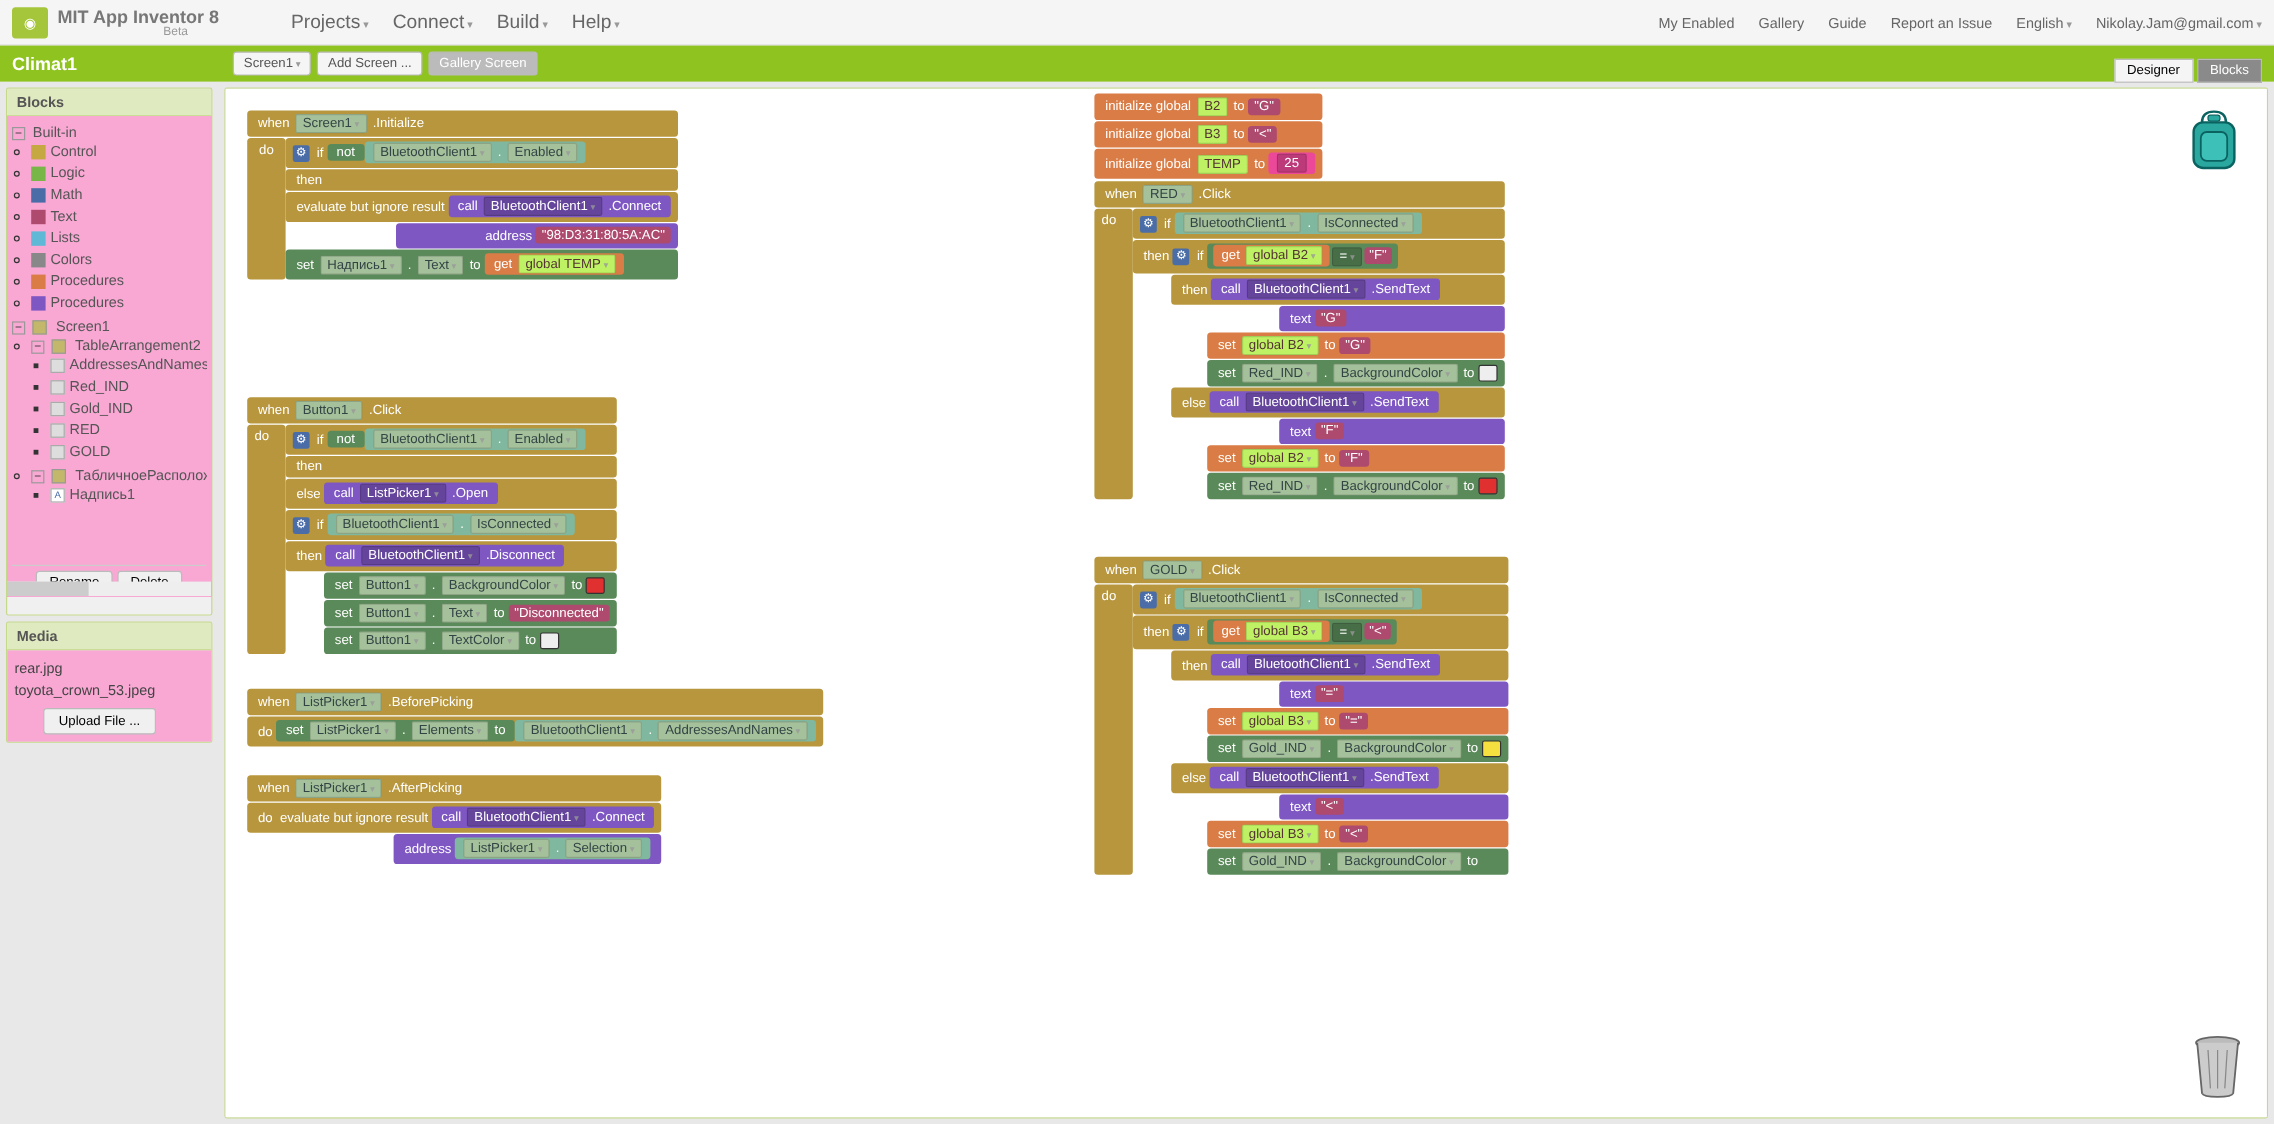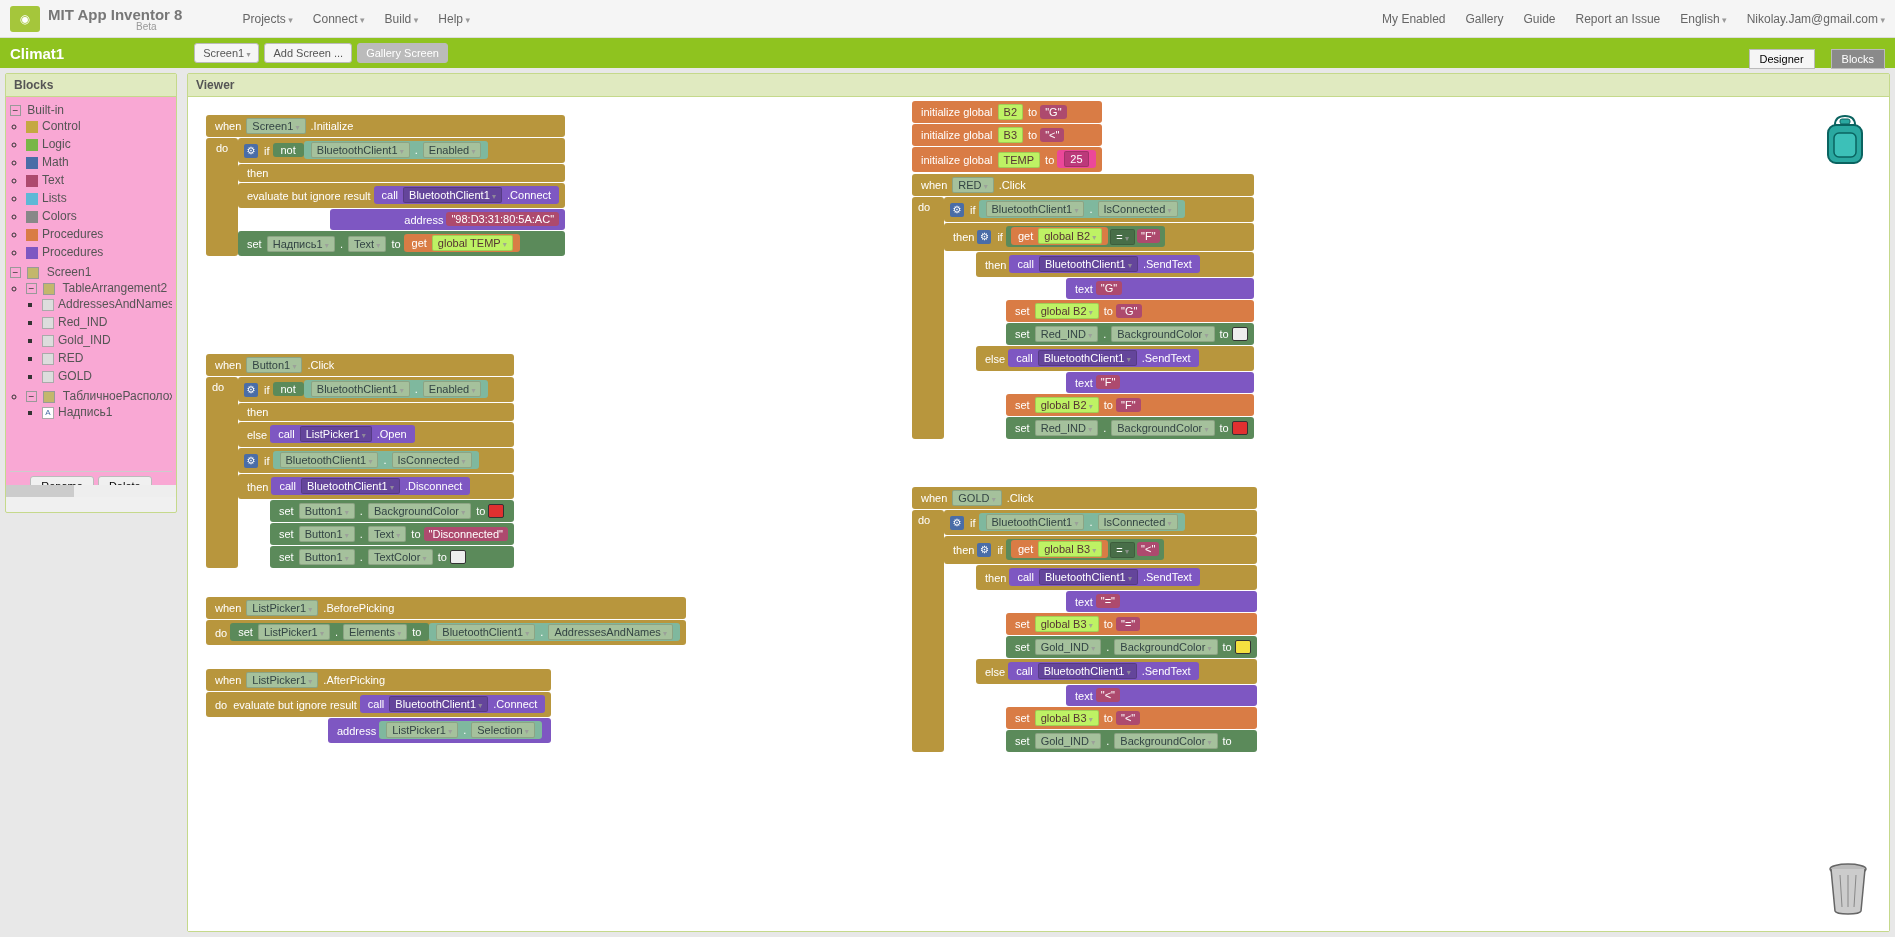--- a/index.html
+++ b/index.html
@@ -5,34 +5,34 @@
 * { box-sizing: border-box; margin: 0; padding: 0; }
 body { font-family: Arial, sans-serif; font-size: 12px; background: #e8e8e8; color: #333; overflow: hidden; }
 
 
 .topbar { background: #f5f5f5; height: 38px; display: flex; align-items: center; padding: 0 10px; border-bottom: 1px solid #ddd; }
 .logo-icon { width: 30px; height: 26px; background: #a5c63b; border-radius: 3px; margin-right: 8px; display: flex; align-items: center; justify-content: center; color: #fff; }
 .logo-text { font-size: 15px; color: #777; font-weight: bold; }
 .logo-beta { font-size: 10px; color: #999; margin-left: 88px; margin-top: -2px; }
 .logo-wrap { display: flex; flex-direction: column; }
 .topmenu { display: flex; gap: 20px; margin-left: 60px; }
-.topmenu-item { color: #666; cursor: pointer; font-size: 12px; }
+.topmenu-item { color: #666; cursor: pointer; font-size: 16px; }
 .topmenu-item::after { content: " ▾"; font-size: 9px; color: #999; }
 .topright { margin-left: auto; display: flex; gap: 20px; align-items: center; }
 .topright-item { color: #666; cursor: pointer; font-size: 12px; }
 .dd::after { content: " ▾"; font-size: 9px; color: #999; }
 
 
 .greenbar { background: #8fc31f; height: 30px; display: flex; align-items: center; padding: 0 10px; }
 .greenbar-title { color: #fff; font-size: 15px; font-weight: bold; }
 .greenbar-btns { margin-left: 130px; display: flex; gap: 5px; }
 .gbtn { background: #f5f5f5; border: 1px solid #bbb; border-radius: 3px; padding: 3px 8px; font-size: 11px; cursor: pointer; color: #555; }
 .gbtn.dis { background: #bbb; color: #fff; }
 .gbtn.dd::after { content: " ▾"; font-size: 8px; }
-.greenbar-right { margin-left: auto; display: flex; gap: 16px; margin-top: 12px; }
+.greenbar-right { margin-left: auto; display: flex; gap: 3px; margin-top: 12px; }
 .tab-btn { background: #f5f5f5; border: 1px solid #bbb; padding: 3px 10px; font-size: 11px; cursor: pointer; }
 .tab-btn.active { background: #8a8a8a; color: #fff; }
 
 
 .main { display: flex; height: calc(100vh - 68px); }
 .leftcol { width: 182px; display: flex; flex-direction: column; padding: 5px; gap: 5px; }
 .panel { background: #f0f0f0; border: 1px solid #c5d98b; border-radius: 2px; }
 .panel-hdr { background: #e0eac0; padding: 4px 8px; font-size: 12px; font-weight: bold; color: #555; border-bottom: 1px solid #c5d98b; }
 .panel-body { background: #f9a8d4; padding: 4px; font-size: 12px; overflow: auto; }
 
@@ -196,25 +196,32 @@
         <div class="hscroll">
             <div class="hscroll-thumb"></div>
           </div>
         <div class="blocks-footer">
           <button class="sbtn">Rename</button>
           <button class="sbtn">Delete</button>
         </div>
       </div>
     </div>
 
+    <div class="panel media-panel">
+      <div class="panel-hdr">Media</div>
+      <div class="panel-body">
+        <div class="media-item">rear.jpg</div>
+        <div class="media-item">toyota_crown_53.jpeg</div>
+        <button class="upload-btn">Upload File ...</button>
+      </div>
+    </div>
   </div>
 
   <div class="viewer">
     <div class="panel" style="flex:1;display:flex;flex-direction:column;">
-      <div class="panel-hdr">Viewer</div>
       <div class="panel-body">
         <div class="canvas">
 
           <div class="stack" style="top:14px;left:14px;">
             <div class="blk blk-brown">
                 <span class="txt">when</span>
                 <span class="slot slot-light dd">Screen1</span>
                 <span class="txt">.Initialize</span>
               </div>
             <div style="display:flex;">

